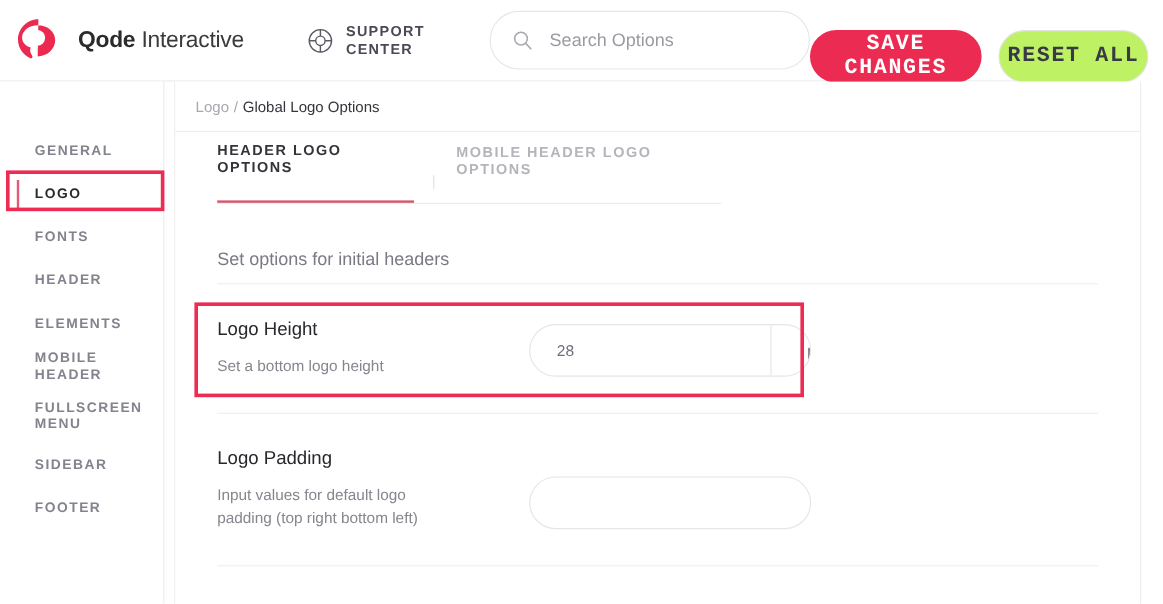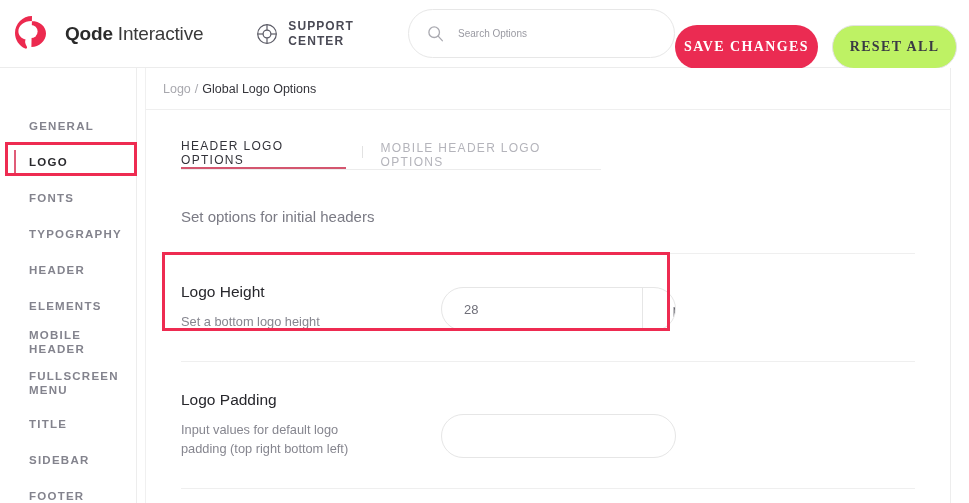--- a/index.html
+++ b/index.html
@@ -40,32 +40,32 @@
   .search-wrap {
     margin-left: 54px;
     width: 287px; height: 49px;
     border: 1px solid #e7e7e7; border-radius: 28px;
     background: #fff; display: flex; align-items: center;
     padding: 0 18px;
   }
   .search-icon { width: 17px; height: 17px; flex: 0 0 17px; opacity: .75; }
   .search-input {
     border: 0; outline: 0; background: transparent;
-    margin-left: 12px; font-size: 10px; color: #8a8a92;
+    margin-left: 12px; font-size: 15px; color: #8a8a92;
     font-family: "Liberation Sans", sans-serif; width: 200px;
   }
   .search-input::placeholder { color: #9a9aa2; }
 
   .btn-group { margin-left: auto; display: flex; align-items: center; margin-right: 14px; }
   .btn {
     height: 44px; border-radius: 24px; display: flex;
     align-items: center; justify-content: center;
-    font-size: 14px; font-weight: 700; letter-spacing: 1.4px;
+    font-size: 18px; font-weight: 700; letter-spacing: 1.4px;
     cursor: pointer; border: none; text-transform: uppercase;
-    font-family: Liberation Serif, serif;
+    font-family: Liberation Mono, monospace;
     margin-top: 27px;
   }
   .btn-save { width: 143px; background: #eb2b52; color: #fff; }
   .btn-reset {
     width: 125px; background: #bef264; color: #3a3a44;
     border: 1px solid #e3e3e3; margin-left: 14px;
   }
 
   
   .sidebar {
@@ -117,30 +117,30 @@
   .crumb-current { color: #35353b; }
 
   .panel-body { padding: 30px 35px 0 35px; }
 
   .tabs {
     display: flex; align-items: flex-end;
     border-bottom: 1px solid #ececec;
     height: 30px; width: 420px;
   }
   .tab {
-    font-size: 12px; font-weight: 400; letter-spacing: 1.3px;
+    font-size: 12px; font-weight: 700; letter-spacing: 1.3px;
     text-transform: uppercase; cursor: pointer;
-    padding-bottom: 0; color: #b4b4bb;
+    padding-bottom: 21px; color: #b4b4bb;
   }
   .tab.active { color: #33333a; border-bottom: 2px solid #d4566f; }
   .tab-div { width: 1px; height: 12px; background: #e2e2e2; margin: 0 18px 11px 16px; }
 
   .section-title {
     margin-top: 38px; font-size: 15px; color: #7a7a84;
-    font-weight: 400; padding-bottom: 28px;
+    font-weight: 400; padding-bottom: 11px;
     border-bottom: 1px solid #efefef;
   }
 
   .field-row {
     display: flex; align-items: flex-end;
     padding: 29px 0 30px 0;
     border-bottom: 1px solid #efefef;
   }
   .field-meta { width: 245px; flex: 0 0 245px; }
   .field-title { font-size: 15.5px; color: #27272c; }
@@ -231,37 +231,31 @@
     <span class="side-label">GENERAL</span>
   </div>
   <div class="side-item active">
     <span class="side-bar-ind"></span>
     <span class="side-label">LOGO</span>
   </div>
   <div class="side-item">
     <span class="side-label">FONTS</span>
   </div>
   <div class="side-item">
-    <span class="side-label">TYPOGRAPHY</span>
-  </div>
-  <div class="side-item">
     <span class="side-label">HEADER</span>
   </div>
   <div class="side-item">
     <span class="side-label">ELEMENTS</span>
   </div>
   <div class="side-item">
     <span class="side-label">MOBILE HEADER</span>
   </div>
   <div class="side-item two-line">
     <span class="side-label">FULLSCREEN
 MENU</span>
-  </div>
-  <div class="side-item">
-    <span class="side-label">TITLE</span>
   </div>
   <div class="side-item">
     <span class="side-label">SIDEBAR</span>
   </div>
   <div class="side-item">
     <span class="side-label">FOOTER</span>
   </div>
 </div>
 
 <div class="content">

